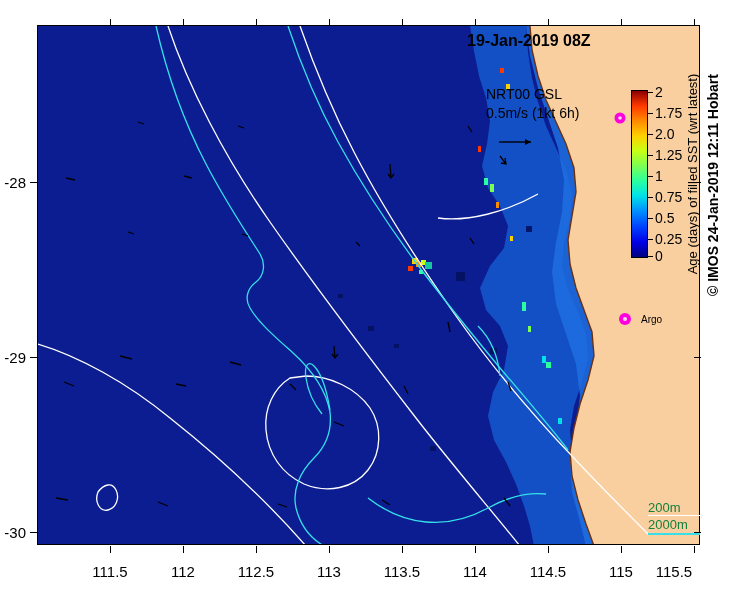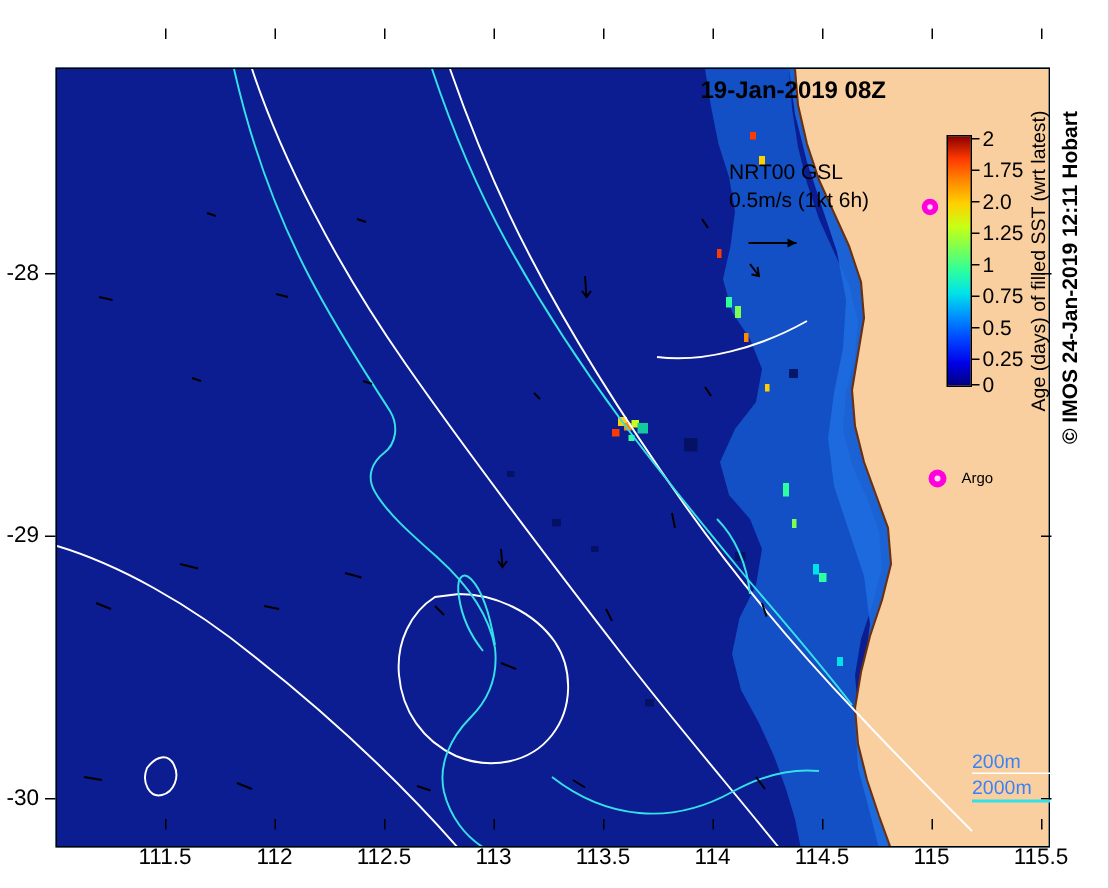--- a/index.html
+++ b/index.html
@@ -3,21 +3,21 @@
 <meta charset="utf-8">
 <style>
   html,body{margin:0;padding:0;background:#ffffff;}
   body{width:739px;height:592px;position:relative;overflow:hidden;
        font-family:"Liberation Sans",sans-serif;}
 
   #stage{position:absolute;left:0;top:0;width:739px;height:592px;background:#fff;}
 
   
   #plot{position:absolute;left:37px;top:25px;width:663px;height:520px;
-        border:1px solid #000;box-sizing:border-box;overflow:hidden;background:#0ea5e9;margin-top:20px;}
+        border:1px solid #000;box-sizing:border-box;overflow:hidden;background:#c4b5fd;}
 
   
   .ocean-deep{position:absolute;left:0;top:0;width:100%;height:100%;background:#0c1d91;}
 
   
   .tick{position:absolute;background:#000;}
   .xtick{width:1px;height:7px;}
   .ytick{height:1px;width:7px;}
   .xlab{position:absolute;font-size:15px;color:#000;text-align:right;
         transform:translateX(-50%);white-space:nowrap;}
@@ -56,21 +56,21 @@
   #cbar-title{position:absolute;left:52px;top:0;height:168px;width:18px;}
   #cbar-title span{display:block;position:absolute;left:50%;top:50%;
         transform:translate(-50%,-50%) rotate(-90deg);transform-origin:center;
         font-size:13px;color:#000;white-space:nowrap;}
 
   
   #argo-leg{position:absolute;left:618px;top:312px;display:flex;align-items:center;gap:9px;}
   #argo-leg .lbl{font-size:10px;color:#000;}
 
   
-  #depth-leg{position:absolute;left:648px;top:500px;width:52px;font-size:13px;color:#3b82f6;
+  #depth-leg{position:absolute;left:648px;top:500px;width:52px;font-size:13px;color:#15803d;
              line-height:15px;text-align:left;}
   #depth-leg .line200{height:1px;background:#ffffff;margin:0 0 1px 0;}
   #depth-leg .line1000{height:2px;background:#35e0e8;margin-top:1px;}
 
   
   #copy{position:absolute;left:705px;top:296px;width:20px;height:1px;}
   #copy span{position:absolute;left:0;top:0;transform:rotate(-90deg);transform-origin:0 0;
              font-size:14px;font-weight:bold;color:#000;white-space:nowrap;}
 </style>
 </head>
@@ -245,21 +245,21 @@
     <div class="tick xtick" style="left:694px;top:19px"></div>
 
     <div class="xlab" style="left:110px;top:563px">111.5</div>
     <div class="xlab" style="left:183px;top:563px">112</div>
     <div class="xlab" style="left:256px;top:563px">112.5</div>
     <div class="xlab" style="left:329px;top:563px">113</div>
     <div class="xlab" style="left:402px;top:563px">113.5</div>
     <div class="xlab" style="left:475px;top:563px">114</div>
     <div class="xlab" style="left:548px;top:563px">114.5</div>
     <div class="xlab" style="left:621px;top:563px">115</div>
-    <div class="xlab" style="left:694px;top:563px">115.5</div>
+    <div class="xlab" style="left:674px;top:563px">115.5</div>
   </div>
 
   <div>
     <div class="tick ytick" style="left:30px;top:182px"></div>
     <div class="tick ytick" style="left:30px;top:357px"></div>
     <div class="tick ytick" style="left:30px;top:532px"></div>
     <div class="tick ytick" style="left:694px;top:182px"></div>
     <div class="tick ytick" style="left:694px;top:357px"></div>
     <div class="tick ytick" style="left:694px;top:532px"></div>
 

